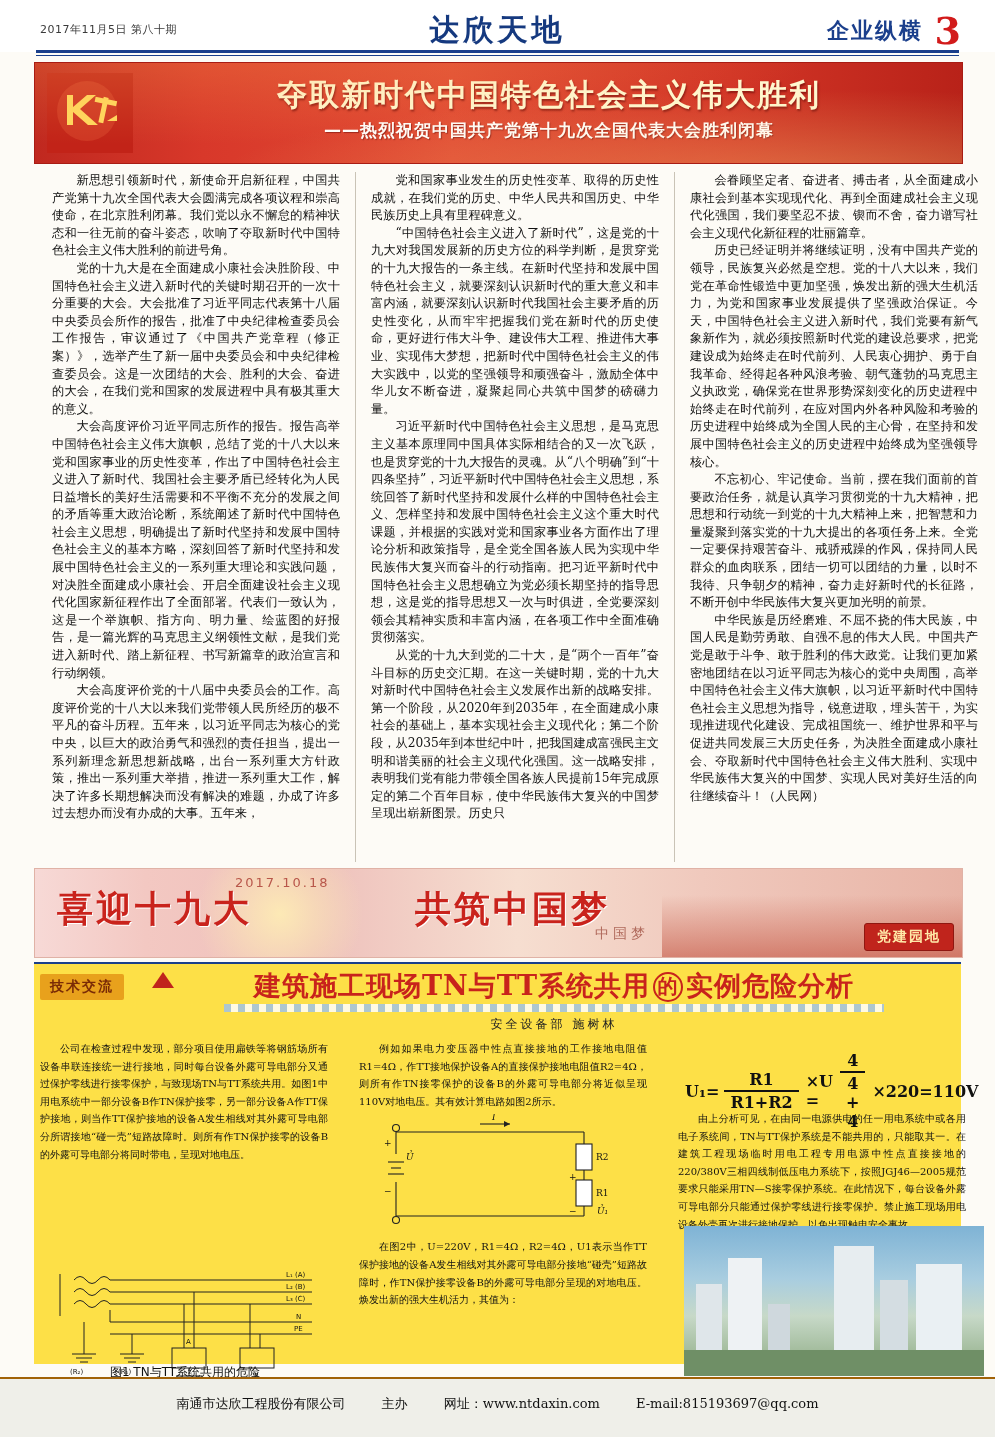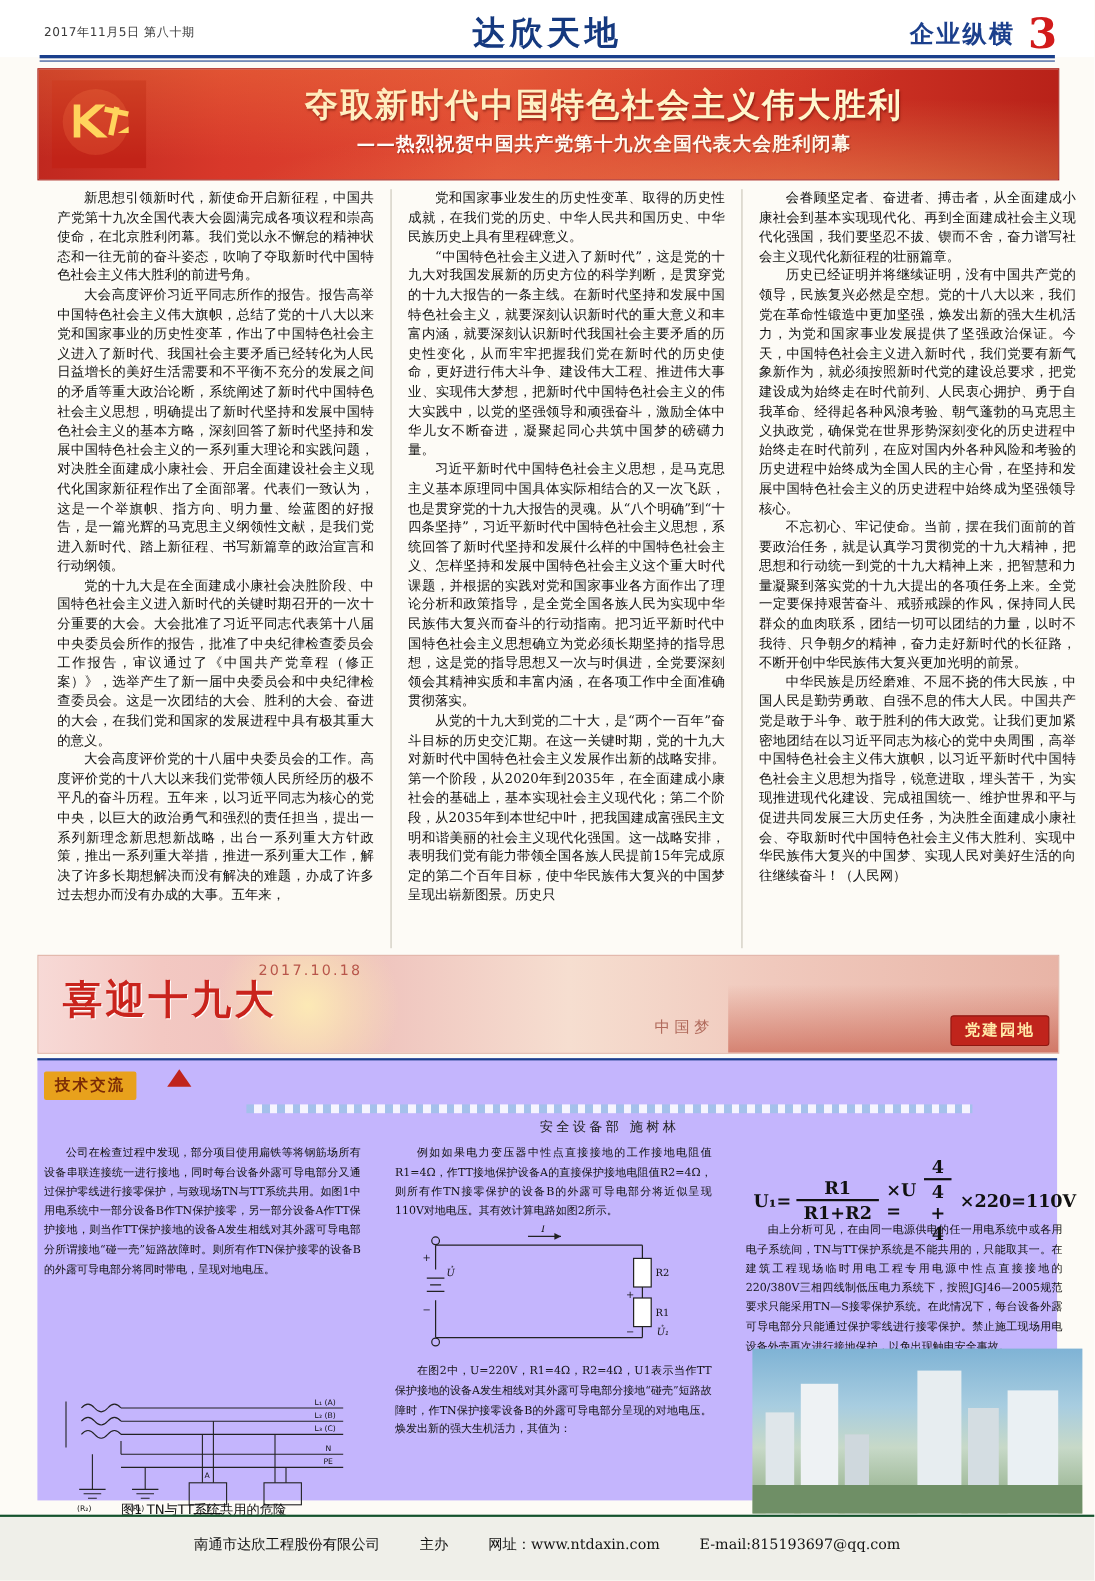--- a/index.html
+++ b/index.html
@@ -141,21 +141,21 @@
   .mb-tag{
     position:absolute;right:8px;bottom:6px;
     background:#c0241c;color:#ffe9a8;font-weight:bold;
     font-size:14px;padding:4px 12px;border-radius:3px;letter-spacing:2px;
     border:1px solid #8f1710;
   }
 
   
   .lower{
     position:absolute;left:34px;top:962px;width:927px;height:400px;
-    background:#c4b5fd;
+    background:#fde047;
     border-top:2px solid #1a3f8b;
   }
   .tech-tag{
     position:absolute;left:6px;top:10px;
     background:#e8a11c;color:#7a2b06;font-weight:bold;font-size:14px;
     padding:4px 10px;letter-spacing:2px;border-radius:2px;
   }
   .tech-tag-roof{
     position:absolute;left:118px;top:8px;width:0;height:0;
     border-left:11px solid transparent;border-right:11px solid transparent;
@@ -219,21 +219,21 @@
   .photo .b3{position:absolute;left:84px;bottom:0;width:22px;height:72px;background:#cfd8dd;}
   .photo .b4{position:absolute;left:150px;bottom:0;width:40px;height:130px;background:#e7edf0;}
   .photo .b5{position:absolute;left:196px;bottom:0;width:28px;height:96px;background:#d4dde2;}
   .photo .b6{position:absolute;left:232px;bottom:0;width:46px;height:112px;background:#eaf0f3;}
   .photo .ground{position:absolute;left:0;bottom:0;width:100%;height:26px;background:#6f8f66;}
 
   
   .footer{
     position:absolute;left:0;bottom:0;width:995px;height:58px;
     background:#efefe9;
-    border-top:2px solid #14532d;
+    border-top:2px solid #a16207;
   }
   .footer-inner{
     position:absolute;left:0;right:0;top:16px;
     text-align:center;font-size:13px;color:#111;
     font-family:"DejaVu Serif","Liberation Serif",serif;
   }
   .footer-inner span{margin:0 16px;}
   svg{display:block;}
 </style>
 </head>
@@ -267,22 +267,22 @@
     <div class="banner-h1">夺取新时代中国特色社会主义伟大胜利</div>
     <div class="banner-h2">——热烈祝贺中国共产党第十九次全国代表大会胜利闭幕</div>
   </div>
 
   <div class="cols">
     <div class="vrule vr1"></div>
     <div class="vrule vr2"></div>
 
     <div class="col col1">
       <p>新思想引领新时代，新使命开启新征程，中国共产党第十九次全国代表大会圆满完成各项议程和崇高使命，在北京胜利闭幕。我们党以永不懈怠的精神状态和一往无前的奋斗姿态，吹响了夺取新时代中国特色社会主义伟大胜利的前进号角。</p>
+      <p>党的十九大是在全面建成小康社会决胜阶段、中国特色社会主义进入新时代的关键时期召开的一次十分重要的大会。大会批准了习近平同志代表第十八届中央委员会所作的报告，批准了中央纪律检查委员会工作报告，审议通过了《中国共产党章程（修正案）》，选举产生了新一届中央委员会和中央纪律检查委员会。这是一次团结的大会、胜利的大会、奋进的大会，在我们党和国家的发展进程中具有极其重大的意义。</p>
       <p>大会高度评价习近平同志所作的报告。报告高举中国特色社会主义伟大旗帜，总结了党的十八大以来党和国家事业的历史性变革，作出了中国特色社会主义进入了新时代、我国社会主要矛盾已经转化为人民日益增长的美好生活需要和不平衡不充分的发展之间的矛盾等重大政治论断，系统阐述了新时代中国特色社会主义思想，明确提出了新时代坚持和发展中国特色社会主义的基本方略，深刻回答了新时代坚持和发展中国特色社会主义的一系列重大理论和实践问题，对决胜全面建成小康社会、开启全面建设社会主义现代化国家新征程作出了全面部署。代表们一致认为，这是一个举旗帜、指方向、明力量、绘蓝图的好报告，是一篇光辉的马克思主义纲领性文献，是我们党进入新时代、踏上新征程、书写新篇章的政治宣言和行动纲领。</p>
-      <p>党的十九大是在全面建成小康社会决胜阶段、中国特色社会主义进入新时代的关键时期召开的一次十分重要的大会。大会批准了习近平同志代表第十八届中央委员会所作的报告，批准了中央纪律检查委员会工作报告，审议通过了《中国共产党章程（修正案）》，选举产生了新一届中央委员会和中央纪律检查委员会。这是一次团结的大会、胜利的大会、奋进的大会，在我们党和国家的发展进程中具有极其重大的意义。</p>
       <p>大会高度评价党的十八届中央委员会的工作。高度评价党的十八大以来我们党带领人民所经历的极不平凡的奋斗历程。五年来，以习近平同志为核心的党中央，以巨大的政治勇气和强烈的责任担当，提出一系列新理念新思想新战略，出台一系列重大方针政策，推出一系列重大举措，推进一系列重大工作，解决了许多长期想解决而没有解决的难题，办成了许多过去想办而没有办成的大事。五年来，</p>
     </div>
 
     <div class="col col2">
       <p>党和国家事业发生的历史性变革、取得的历史性成就，在我们党的历史、中华人民共和国历史、中华民族历史上具有里程碑意义。</p>
       <p>“中国特色社会主义进入了新时代”，这是党的十九大对我国发展新的历史方位的科学判断，是贯穿党的十九大报告的一条主线。在新时代坚持和发展中国特色社会主义，就要深刻认识新时代的重大意义和丰富内涵，就要深刻认识新时代我国社会主要矛盾的历史性变化，从而牢牢把握我们党在新时代的历史使命，更好进行伟大斗争、建设伟大工程、推进伟大事业、实现伟大梦想，把新时代中国特色社会主义的伟大实践中，以党的坚强领导和顽强奋斗，激励全体中华儿女不断奋进，凝聚起同心共筑中国梦的磅礴力量。</p>
       <p>习近平新时代中国特色社会主义思想，是马克思主义基本原理同中国具体实际相结合的又一次飞跃，也是贯穿党的十九大报告的灵魂。从“八个明确”到“十四条坚持”，习近平新时代中国特色社会主义思想，系统回答了新时代坚持和发展什么样的中国特色社会主义、怎样坚持和发展中国特色社会主义这个重大时代课题，并根据的实践对党和国家事业各方面作出了理论分析和政策指导，是全党全国各族人民为实现中华民族伟大复兴而奋斗的行动指南。把习近平新时代中国特色社会主义思想确立为党必须长期坚持的指导思想，这是党的指导思想又一次与时俱进，全党要深刻领会其精神实质和丰富内涵，在各项工作中全面准确贯彻落实。</p>
       <p>从党的十九大到党的二十大，是“两个一百年”奋斗目标的历史交汇期。在这一关键时期，党的十九大对新时代中国特色社会主义发展作出新的战略安排。第一个阶段，从2020年到2035年，在全面建成小康社会的基础上，基本实现社会主义现代化；第二个阶段，从2035年到本世纪中叶，把我国建成富强民主文明和谐美丽的社会主义现代化强国。这一战略安排，表明我们党有能力带领全国各族人民提前15年完成原定的第二个百年目标，使中华民族伟大复兴的中国梦呈现出崭新图景。历史只</p>
     </div>
 
@@ -291,29 +291,33 @@
       <p>历史已经证明并将继续证明，没有中国共产党的领导，民族复兴必然是空想。党的十八大以来，我们党在革命性锻造中更加坚强，焕发出新的强大生机活力，为党和国家事业发展提供了坚强政治保证。今天，中国特色社会主义进入新时代，我们党要有新气象新作为，就必须按照新时代党的建设总要求，把党建设成为始终走在时代前列、人民衷心拥护、勇于自我革命、经得起各种风浪考验、朝气蓬勃的马克思主义执政党，确保党在世界形势深刻变化的历史进程中始终走在时代前列，在应对国内外各种风险和考验的历史进程中始终成为全国人民的主心骨，在坚持和发展中国特色社会主义的历史进程中始终成为坚强领导核心。</p>
       <p>不忘初心、牢记使命。当前，摆在我们面前的首要政治任务，就是认真学习贯彻党的十九大精神，把思想和行动统一到党的十九大精神上来，把智慧和力量凝聚到落实党的十九大提出的各项任务上来。全党一定要保持艰苦奋斗、戒骄戒躁的作风，保持同人民群众的血肉联系，团结一切可以团结的力量，以时不我待、只争朝夕的精神，奋力走好新时代的长征路，不断开创中华民族伟大复兴更加光明的前景。</p>
       <p>中华民族是历经磨难、不屈不挠的伟大民族，中国人民是勤劳勇敢、自强不息的伟大人民。中国共产党是敢于斗争、敢于胜利的伟大政党。让我们更加紧密地团结在以习近平同志为核心的党中央周围，高举中国特色社会主义伟大旗帜，以习近平新时代中国特色社会主义思想为指导，锐意进取，埋头苦干，为实现推进现代化建设、完成祖国统一、维护世界和平与促进共同发展三大历史任务，为决胜全面建成小康社会、夺取新时代中国特色社会主义伟大胜利、实现中华民族伟大复兴的中国梦、实现人民对美好生活的向往继续奋斗！（人民网）</p>
     </div>
   </div>
 
   <div class="midband">
     <div class="sun"></div>
     <div class="mb-date">2017.10.18</div>
     <div class="mb-text1">喜迎十九大</div>
+    <div class="mb-text2">共筑中国梦</div>
     <div class="mb-sub">中国梦</div>
     <div class="mb-skyline"></div>
     <div class="mb-tag">党建园地</div>
   </div>
 
   <div class="lower">
     <div class="tech-tag">技术交流</div>
     <div class="tech-tag-roof"></div>
 
+    <div class="lower-title">
+      <span class="red">建筑施工现场TN与TT系统共用</span><span class="cursive">的</span><span class="red">实例危险分析</span>
+    </div>
     <div class="title-underline"></div>
     <div class="byline">安全设备部    施树林</div>
 
     <div class="lcol lc1">
       <p>公司在检查过程中发现，部分项目使用扁铁等将钢筋场所有设备串联连接统一进行接地，同时每台设备外露可导电部分又通过保护零线进行接零保护，与致现场TN与TT系统共用。如图1中用电系统中一部分设备B作TN保护接零，另一部分设备A作TT保护接地，则当作TT保护接地的设备A发生相线对其外露可导电部分所谓接地“碰一壳”短路故障时。则所有作TN保护接零的设备B的外露可导电部分将同时带电，呈现对地电压。</p>
     </div>
 
     <div class="fig1">
       <svg width="280" height="118" viewBox="0 0 280 118">
         <g stroke="#222" fill="none" stroke-width="1">

